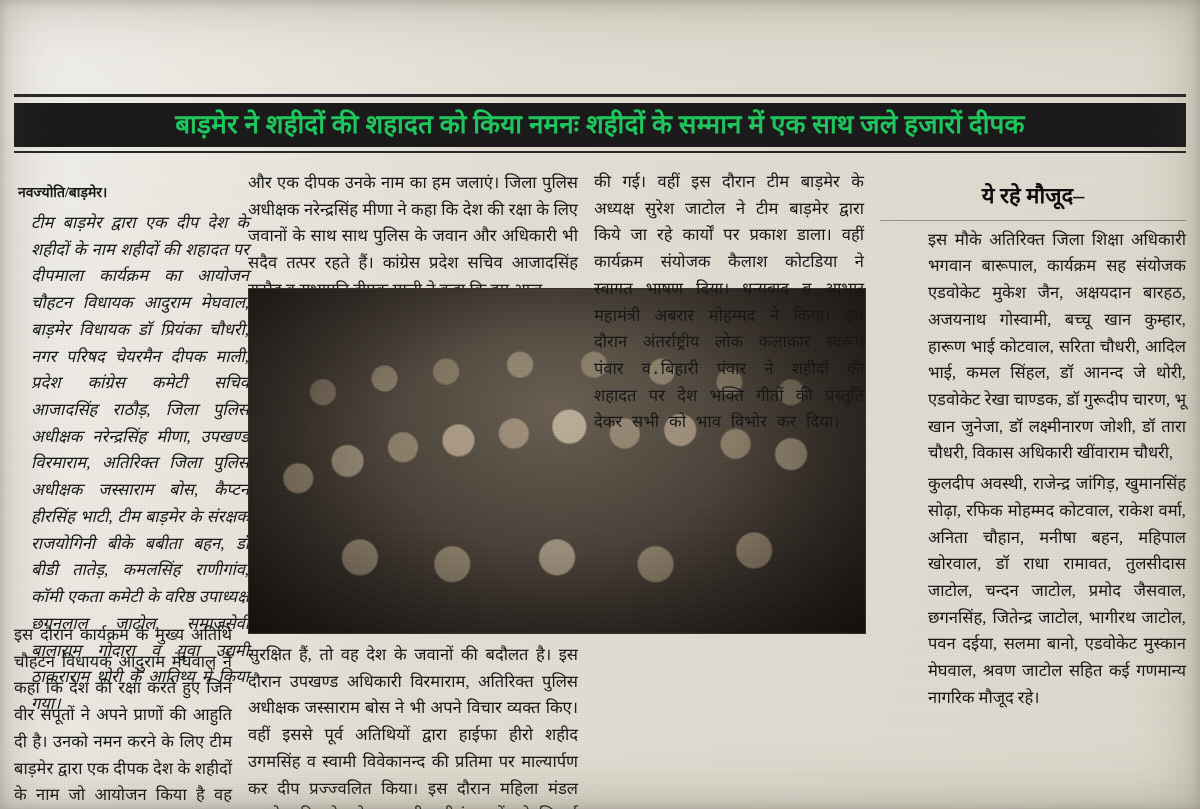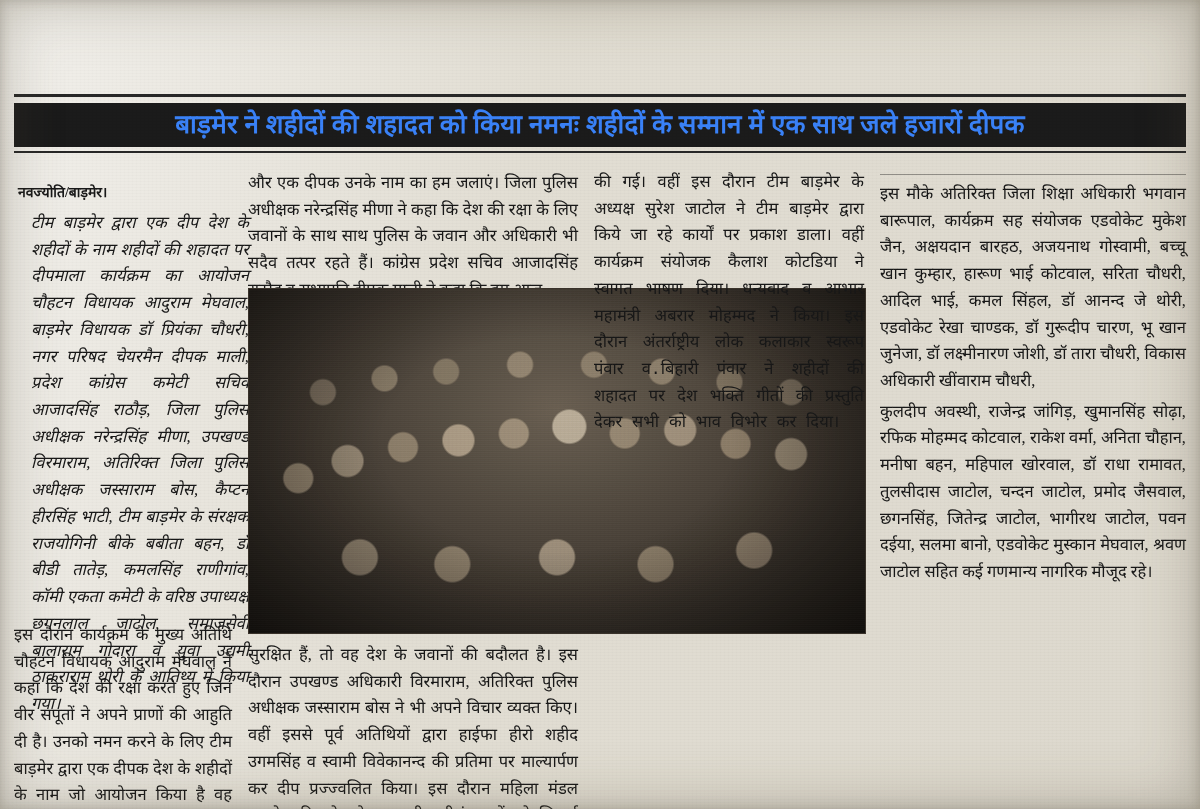--- a/index.html
+++ b/index.html
@@ -65,21 +65,21 @@
     background: #1d1d1d;
     display: flex;
     align-items: center;
     justify-content: center;
     overflow: hidden;
   }
   .subhead-band .txt {
     font-family: "Liberation Serif", serif;
     font-weight: bold;
     font-size: 26px;
-    color: #3b82f6;
+    color: #22c55e;
     line-height: 1;
     white-space: nowrap;
     letter-spacing: 0.2px;
   }
   .rule-under-band {
     position: absolute;
     top: 151px;
     left: 14px;
     width: 1172px;
     height: 2px;
@@ -182,21 +182,21 @@
     background-image: repeating-linear-gradient(0deg, rgba(255,255,255,0.06) 0 1px, rgba(0,0,0,0.06) 1px 2px);
   }
   .sub-head-col4 {
     font-family: "Liberation Serif", serif;
     font-weight: bold;
     font-size: 22px;
     text-align: center;
     margin: 8px 0 6px 0;
     color: #101010;
   }
-  .col-4 .block { margin-bottom: 4px; }
+  .col-4 .block { margin-bottom: 4px; margin-left: 48px; }
   .hr-thin {
     height: 1px;
     background: rgba(0,0,0,0.35);
     margin: 4px 0 6px 0;
   }
   .edge-shadow {
     position: absolute;
     inset: 0;
     pointer-events: none;
     box-shadow: inset 0 0 60px rgba(90,80,60,0.35), inset 0 0 12px rgba(60,50,35,0.25);
@@ -240,20 +240,21 @@
 
     <div class="col col-2-lower">
       <p>सुरक्षित हैं, तो वह देश के जवानों की बदौलत है। इस दौरान उपखण्ड अधिकारी विरमाराम, अतिरिक्त पुलिस अधीक्षक जस्साराम बोस ने भी अपने विचार व्यक्त किए। वहीं इससे पूर्व अतिथियों द्वारा हाईफा हीरो शहीद उगमसिंह व स्वामी विवेकानन्द की प्रतिमा पर माल्यार्पण कर दीप प्रज्ज्वलित किया। इस दौरान महिला मंडल बाड़मेर की ओर से 15 शहीद वीरांगनाओं को सिलाई मशीन भेंट करने की घोषणा</p>
     </div>
 
     <div class="col col-3">
       <p>की गई। वहीं इस दौरान टीम बाड़मेर के अध्यक्ष सुरेश जाटोल ने टीम बाड़मेर द्वारा किये जा रहे कार्यों पर प्रकाश डाला। वहीं कार्यक्रम संयोजक कैलाश कोटडिया ने स्वागत भाषण दिया। धन्यवाद व आभार महामंत्री अबरार मोहम्मद ने किया। इस दौरान अंतर्राष्ट्रीय लोक कलाकार स्वरूप पंवार व.बिहारी पंवार ने शहीदों की शहादत पर देश भक्ति गीतों की प्रस्तुति देकर सभी को भाव विभोर कर दिया।</p>
     </div>
 
     <div class="col col-4">
+      <div class="sub-head-col4">ये रहे मौजूद–</div>
       <div class="hr-thin"></div>
       <p class="block">इस मौके अतिरिक्त जिला शिक्षा अधिकारी भगवान बारूपाल, कार्यक्रम सह संयोजक एडवोकेट मुकेश जैन, अक्षयदान बारहठ, अजयनाथ गोस्वामी, बच्चू खान कुम्हार, हारूण भाई कोटवाल, सरिता चौधरी, आदिल भाई, कमल सिंहल, डॉ आनन्द जे थोरी, एडवोकेट रेखा चाण्डक, डॉ गुरूदीप चारण, भू खान जुनेजा, डॉ लक्ष्मीनारण जोशी, डॉ तारा चौधरी, विकास अधिकारी खींवाराम चौधरी,</p>
       <p class="block">कुलदीप अवस्थी, राजेन्द्र जांगिड़, खुमानसिंह सोढ़ा, रफिक मोहम्मद कोटवाल, राकेश वर्मा, अनिता चौहान, मनीषा बहन, महिपाल खोरवाल, डॉ राधा रामावत, तुलसीदास जाटोल, चन्दन जाटोल, प्रमोद जैसवाल, छगनसिंह, जितेन्द्र जाटोल, भागीरथ जाटोल, पवन दईया, सलमा बानो, एडवोकेट मुस्कान मेघवाल, श्रवण जाटोल सहित कई गणमान्य नागरिक मौजूद रहे।</p>
     </div>
 
   </div>
 
   <div class="grain"></div>
   <div class="edge-shadow"></div>
 </div>

